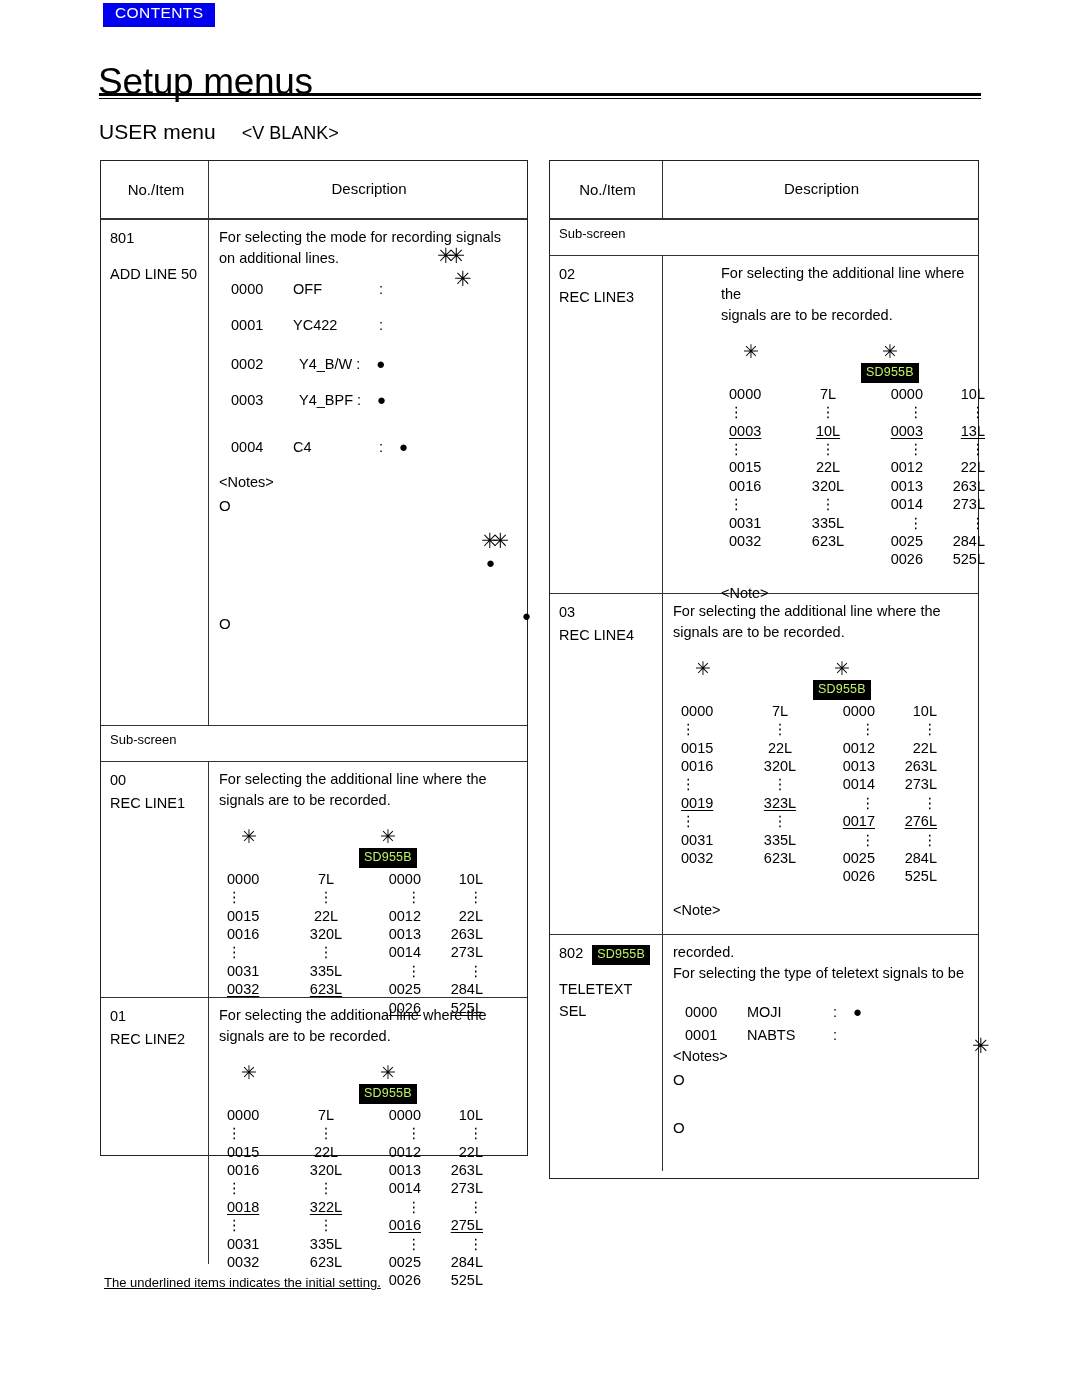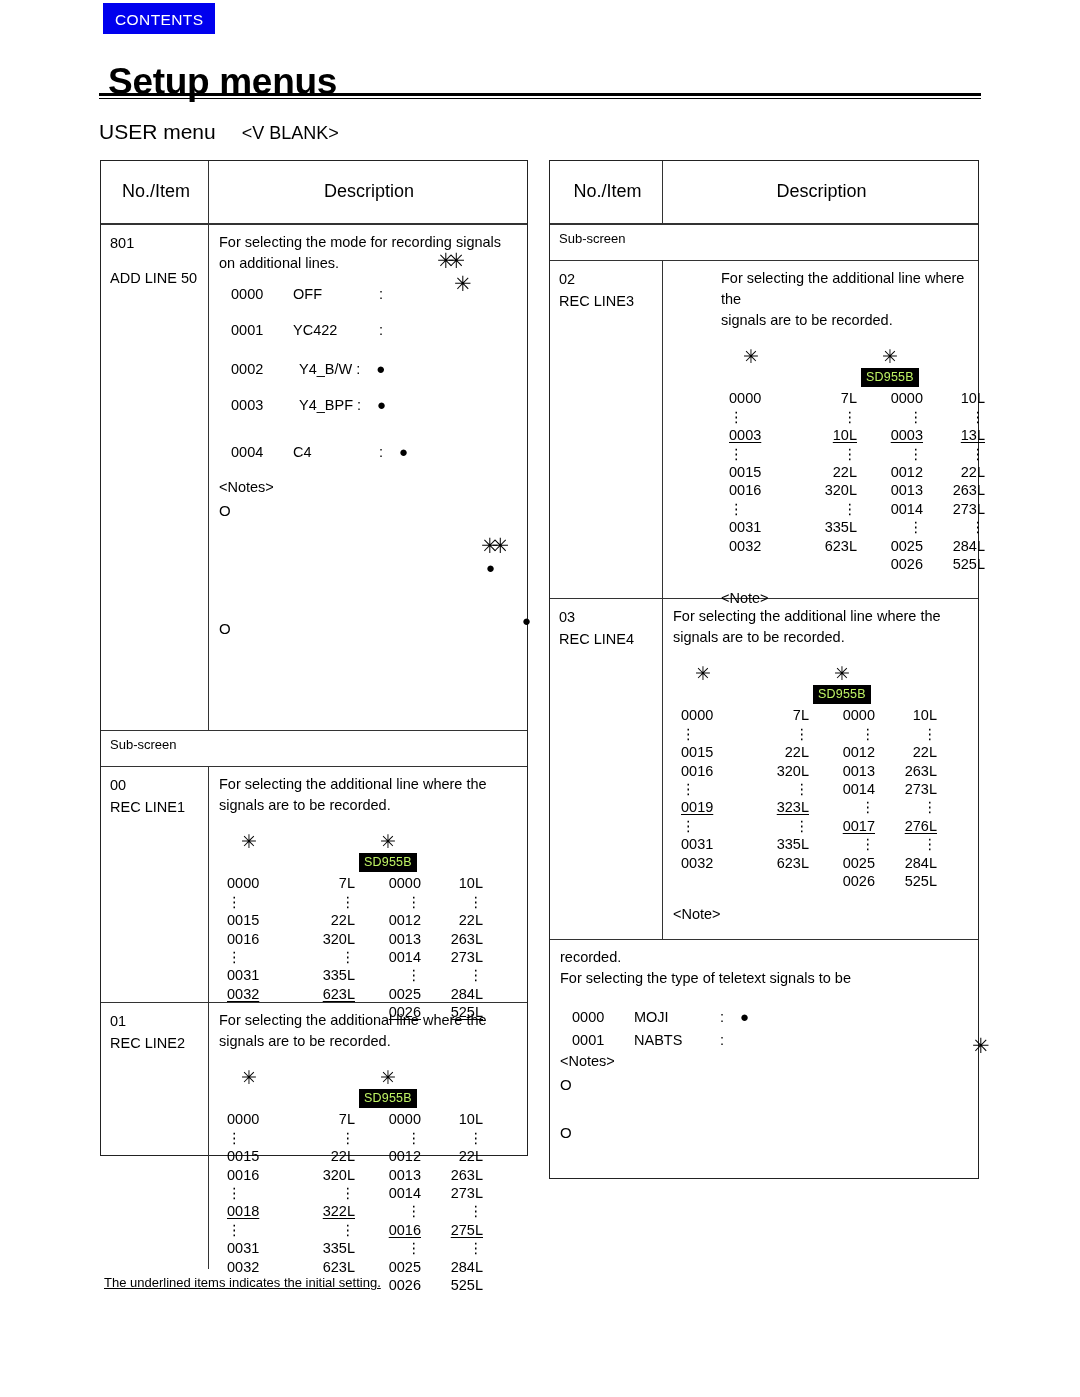--- a/index.html
+++ b/index.html
@@ -18,29 +18,29 @@
 
   
   .contents-tab {
     position: absolute;
     left: 103px;
     top: 3px;
     background: #0000ee;
     color: #ffffff;
     font-size: 15.5px;
     letter-spacing: 0.4px;
-    padding: 9px 12px 6px 12px;
+    padding: 2px 12px 6px 12px;
     line-height: 1;
   }
   .page-title {
     position: absolute;
-    left: 108px;
+    left: 98px;
     top: 36px;
     font-size: 37px;
-    font-weight: bold;
+    font-weight: normal;
     letter-spacing: -0.3px;
     line-height: 1.15;
   }
   .title-rule {
     position: absolute;
     left: 99px;
     top: 93px;
     width: 882px;
     height: 6px;
     border-top: 3px solid #000;
@@ -100,21 +100,21 @@
     padding: 7px 8px 6px 10px;
     font-size: 14.5px;
     line-height: 1.45;
     position: relative;
   }
   .row-head .cell-no,
   .row-head .cell-desc {
     text-align: center;
     padding-top: 17px;
     padding-bottom: 17px;
-    font-size: 18px;
+    font-size: 15px;
   }
   .row-full {
     box-sizing: border-box;
     padding: 6px 6px 14px 9px;
     font-size: 13px;
     border-bottom: 1.2px solid #333;
   }
 
   #table-right .cell-no { flex: 0 0 113px; }
   .spacer-sm { height: 13px; }
@@ -138,21 +138,21 @@
     margin-top: 2px;
     font-size: 14.5px;
     line-height: 1.27;
   }
   .numgrid .ng-row { display: flex; }
   .numgrid .ng-c {
     box-sizing: border-box;
     text-align: right;
   }
   .numgrid .c0 { width: 78px; padding-left: 8px; text-align: left; }
-  .numgrid .c1 { width: 58px; }
+  .numgrid .c1 { width: 58px; text-align: center; }
   .numgrid .c2 { width: 66px; }
   .numgrid .c3 { width: 62px; }
   .numgrid .ng-c .u { text-decoration: underline; text-underline-offset: 1.5px; }
 
   .star-row {
     display: flex;
     font-size: 19px;
     line-height: 1;
     margin-top: 16px;
     margin-bottom: 2px;
@@ -610,20 +610,29 @@
             <div class="ng-c c2">0026</div>
             <div class="ng-c c3">525L</div>
           </div>
         </div>
 
       <div class="note-lbl">&lt;Note&gt;</div>
     </div>
   </div>
 
   <div class="row" style="height:auto;min-height:236px;">
+    <div class="cell-no">
+      <div>
+        <span>802</span>
+        <span class="badge" style="margin-left:5px;">SD955B</span>
+      </div>
+      <div class="spacer-sm"></div>
+      <div>TELETEXT</div>
+      <div>SEL</div>
+    </div>
     <div class="cell-desc">
       <div>recorded.</div>
       <div>For selecting the type of teletext signals to be</div>
 
       <div class="optlist" style="margin-top:18px;">
         <div class="optrow" style="margin-bottom:2px;">
           <span class="oc-num">0000</span>
           <span class="oc-lbl">MOJI</span>
           <span class="oc-col">:</span>
           <span class="oc-dot">●</span>

